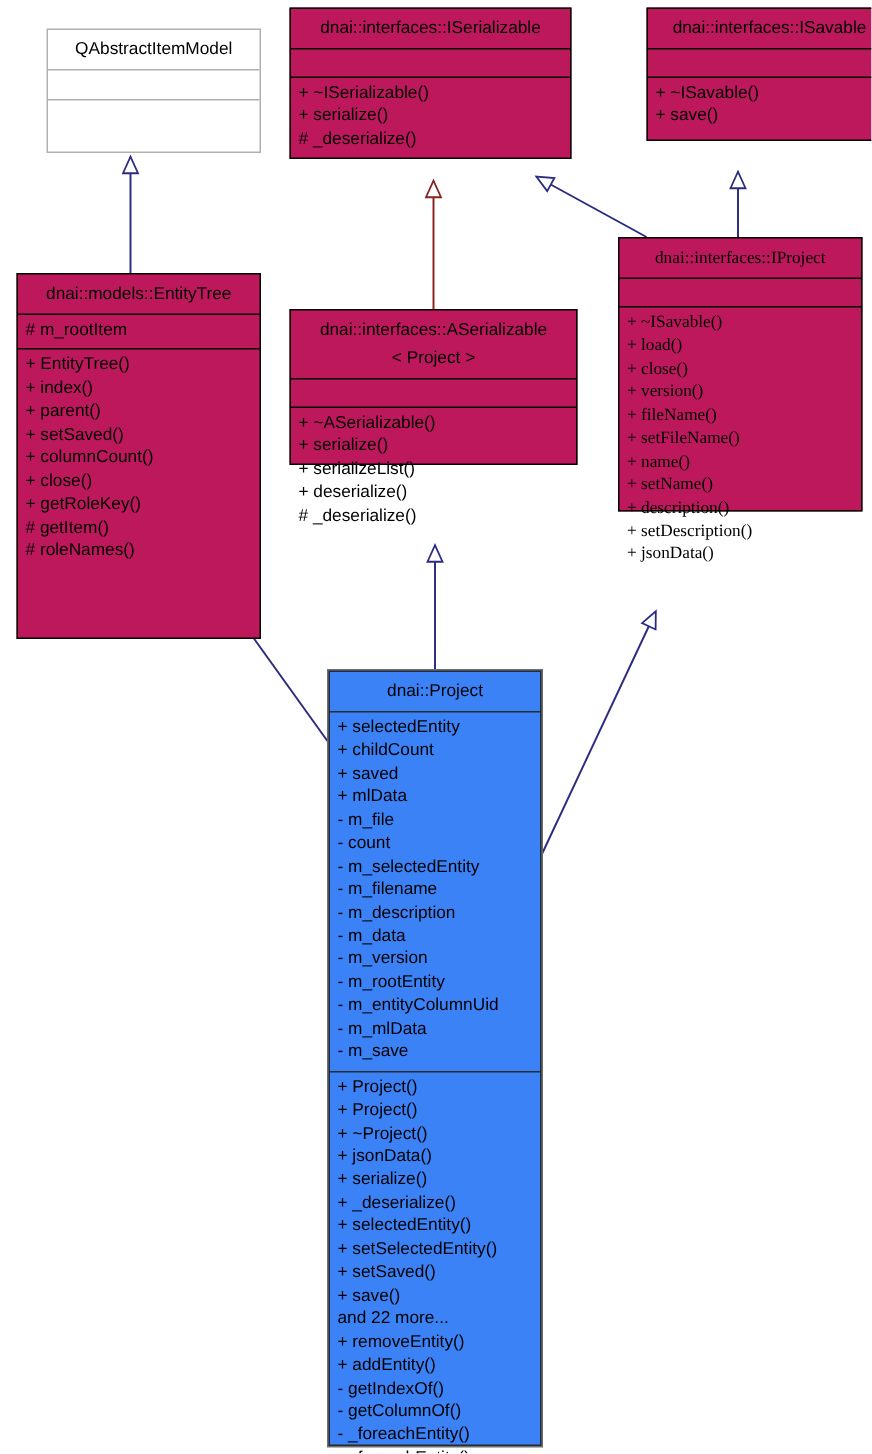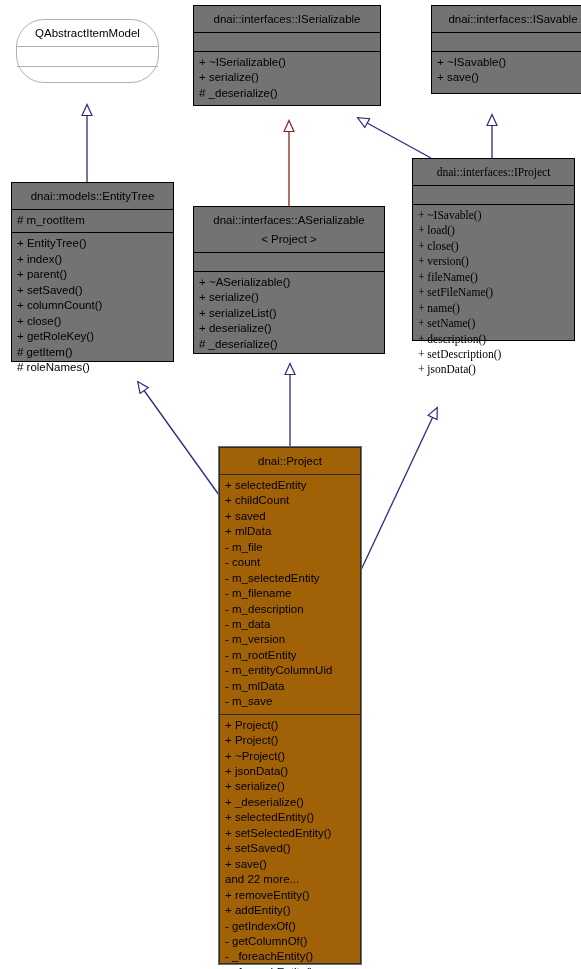--- a/index.html
+++ b/index.html
@@ -22,30 +22,30 @@
     left: 0;
     top: 0;
     width: 581px;
     height: 969px;
     pointer-events: none;
   }
   .umlbox {
     position: absolute;
     box-sizing: border-box;
     border: 1px solid #000000;
-    background: #737373;
+    background: #be185d;
     z-index: 3;
   }
   .umlbox.external {
     border: 1px solid #b0b0b0;
     background: #ffffff;
   }
   .umlbox.highlight {
     border: 1px solid #2b2b2b;
-    background: #a16207;
+    background: #3b82f6;
     box-shadow: 0 0 0 1px #6e6e6e;
   }
   .compartment {
     box-sizing: border-box;
     padding: 3px 5px 4px 5px;
   }
   .cmp-title {
     text-align: center;
     border-bottom: 1px solid #000000;
     padding: 3px 4px 4px 4px;
@@ -111,21 +111,21 @@
 
     <g>
       <path d="M 290 448 L 290 364" stroke="#2b2b80" stroke-width="1.3" fill="none" marker-end="url(#hollowtri-blue)"></path>
     </g>
 
     <g>
       <path d="M 361 570 L 437 408" stroke="#2b2b80" stroke-width="1.3" fill="none" marker-end="url(#hollowtri-blue)"></path>
     </g>
   </svg>
 
-  <div class="umlbox external" style="left:16px; top:19px; width:143px; height:64px;border-radius:28px;">
+  <div class="umlbox external" style="left:31px; top:19px; width:143px; height:83px;">
     <div class="compartment cmp-title">
       <span class="cls-name">QAbstractItemModel</span>
     </div>
     <div class="compartment cmp-attrs empty-cmp"></div>
     <div class="compartment empty-cmp"></div>
   </div>
 
   <div class="umlbox" style="left:193px; top:5px; width:188px; height:101px;">
     <div class="compartment cmp-title">
       <span class="cls-name">dnai::interfaces::ISerializable</span>
@@ -142,41 +142,41 @@
     <div class="compartment cmp-title">
       <span class="cls-name">dnai::interfaces::ISavable</span>
     </div>
     <div class="compartment cmp-attrs empty-cmp-sm"></div>
     <div class="compartment">
       <div class="member">+ ~ISavable()</div>
       <div class="member">+ save()</div>
     </div>
   </div>
 
-  <div class="umlbox" style="left:11px; top:182px; width:163px; height:180px;">
+  <div class="umlbox" style="left:11px; top:182px; width:163px; height:244px;">
     <div class="compartment cmp-title">
       <span class="cls-name">dnai::models::EntityTree</span>
     </div>
     <div class="compartment cmp-attrs">
       <div class="member"># m_rootItem</div>
     </div>
     <div class="compartment">
       <div class="member">+ EntityTree()</div>
       <div class="member">+ index()</div>
       <div class="member">+ parent()</div>
       <div class="member">+ setSaved()</div>
       <div class="member">+ columnCount()</div>
       <div class="member">+ close()</div>
       <div class="member">+ getRoleKey()</div>
       <div class="member"># getItem()</div>
       <div class="member"># roleNames()</div>
     </div>
   </div>
 
-  <div class="umlbox" style="left:193px; top:206px; width:192px; height:148px;">
+  <div class="umlbox" style="left:193px; top:206px; width:192px; height:104px;">
     <div class="compartment cmp-title">
       <span class="cls-name">dnai::interfaces::ASerializable
 &lt; Project &gt;</span>
     </div>
     <div class="compartment cmp-attrs empty-cmp-sm"></div>
     <div class="compartment">
       <div class="member">+ ~ASerializable()</div>
       <div class="member">+ serialize()</div>
       <div class="member">+ serializeList()</div>
       <div class="member">+ deserialize()</div>

